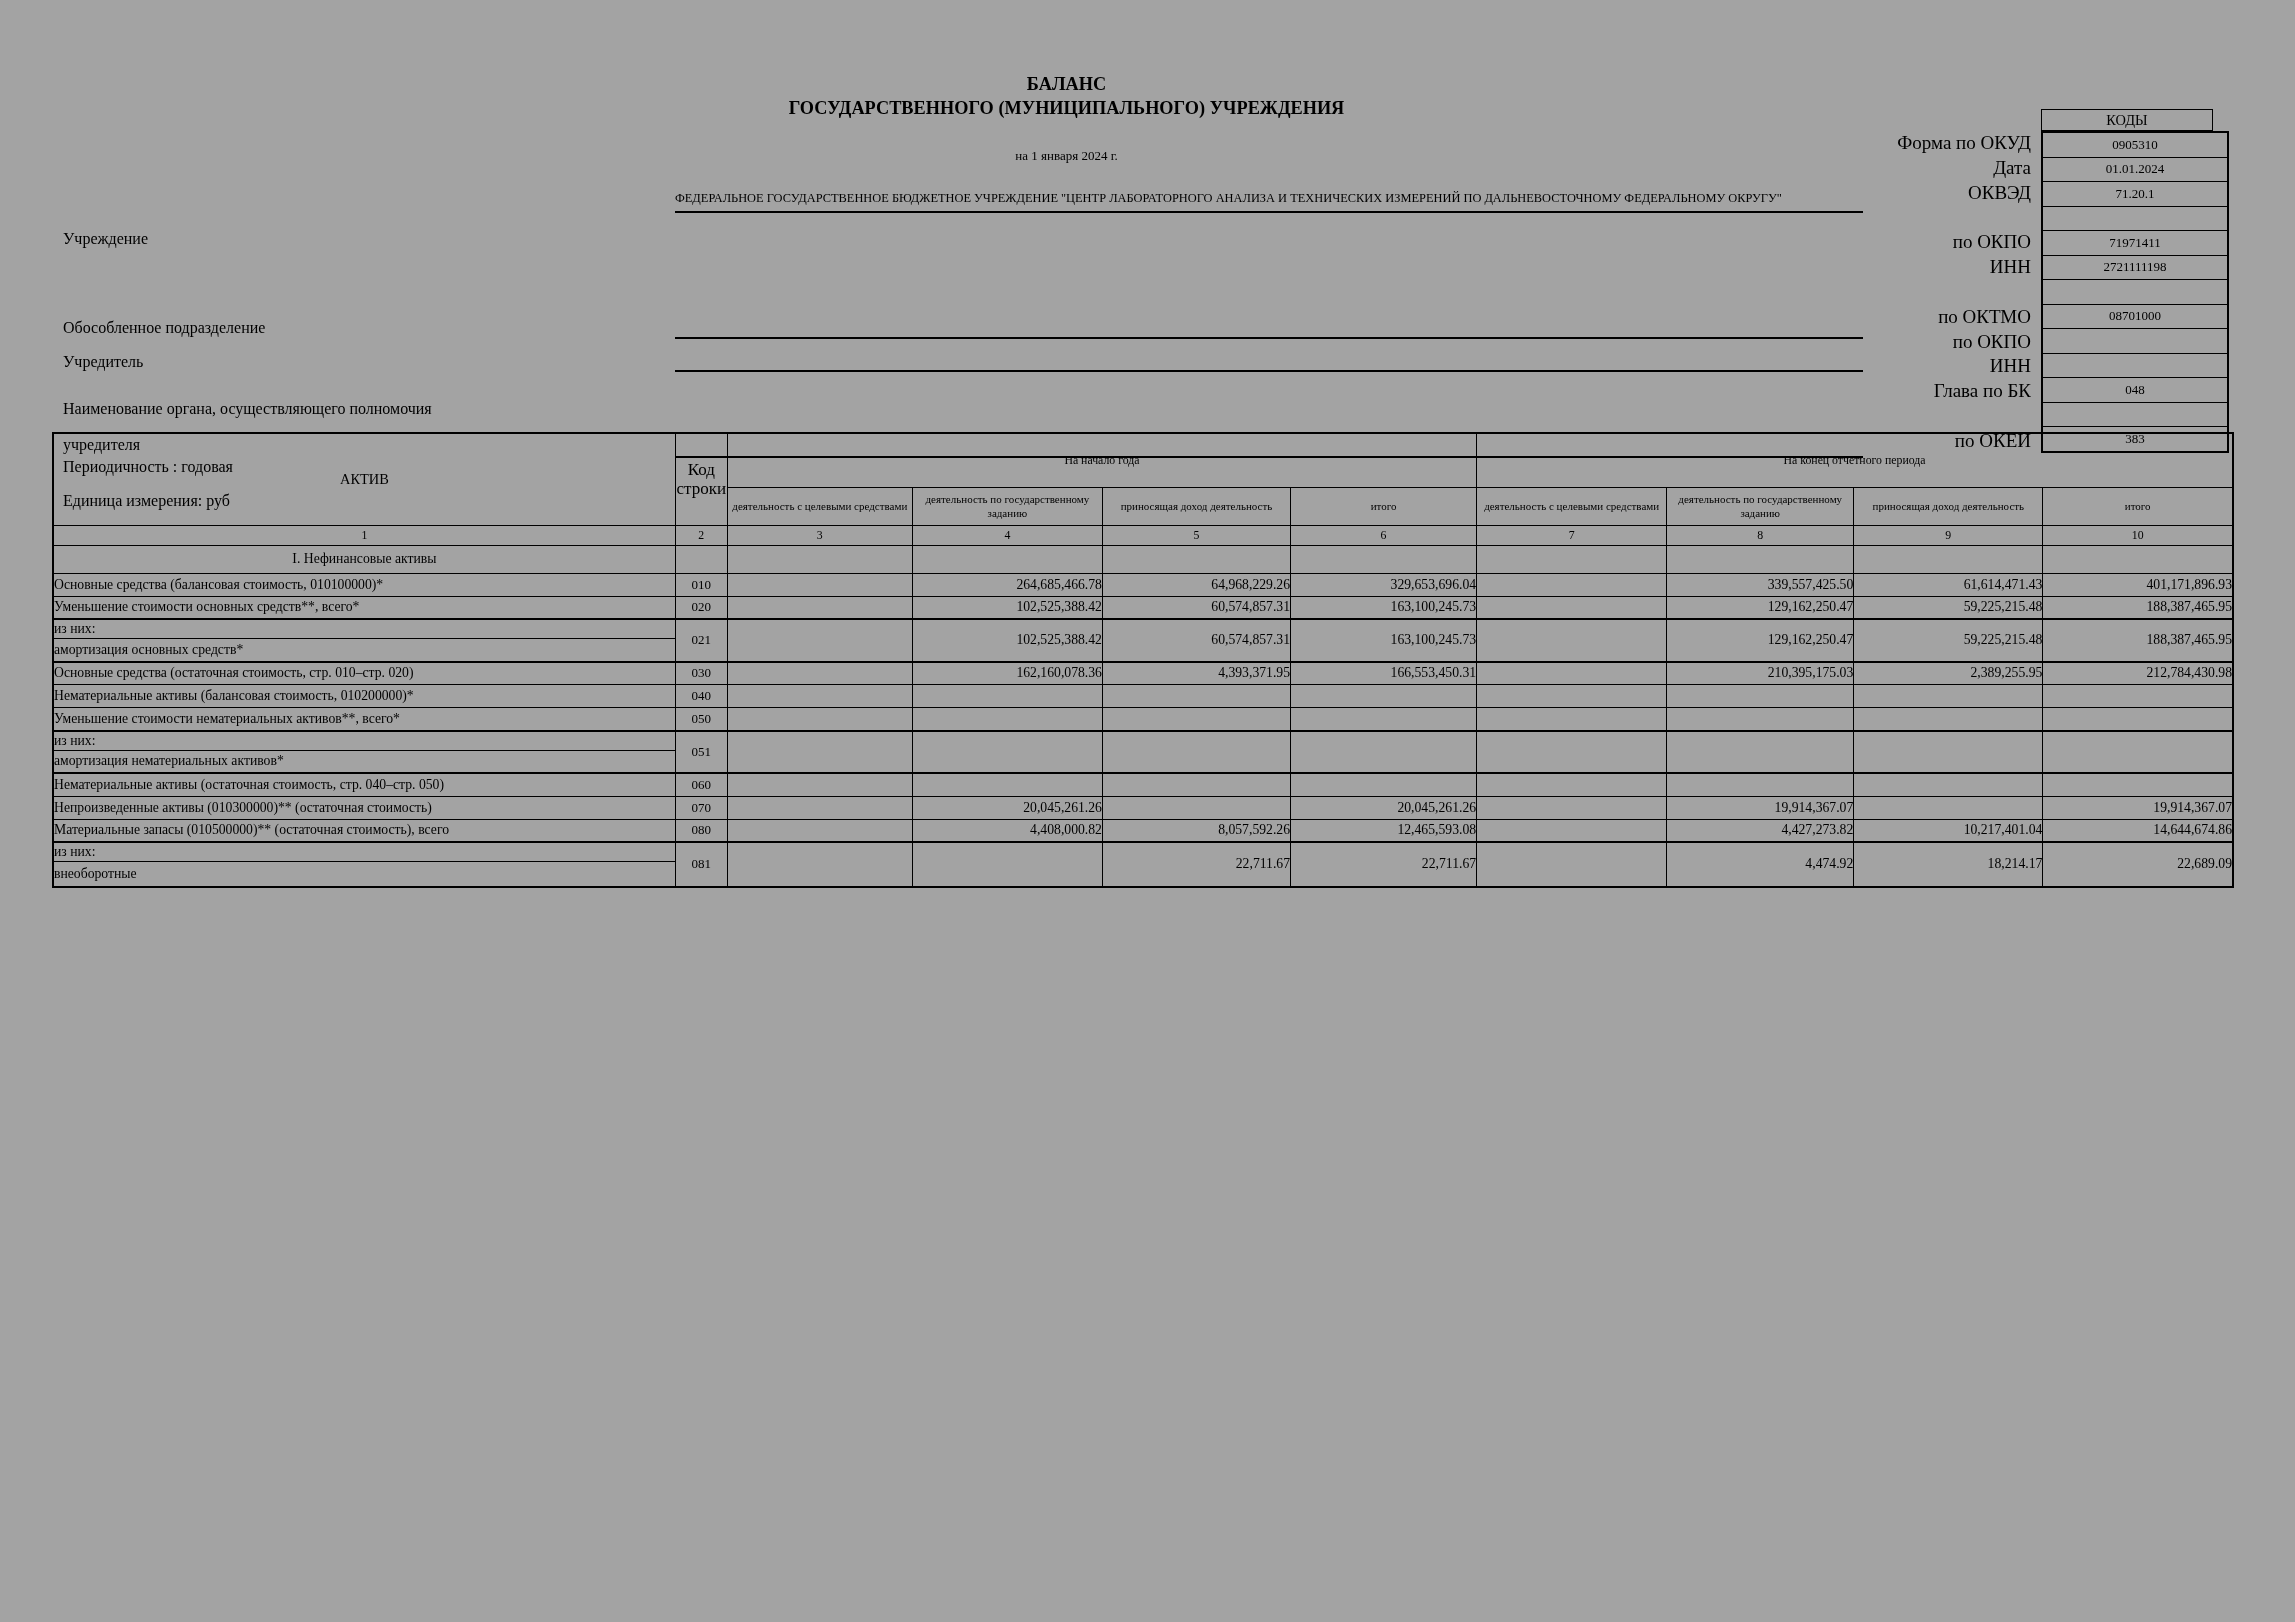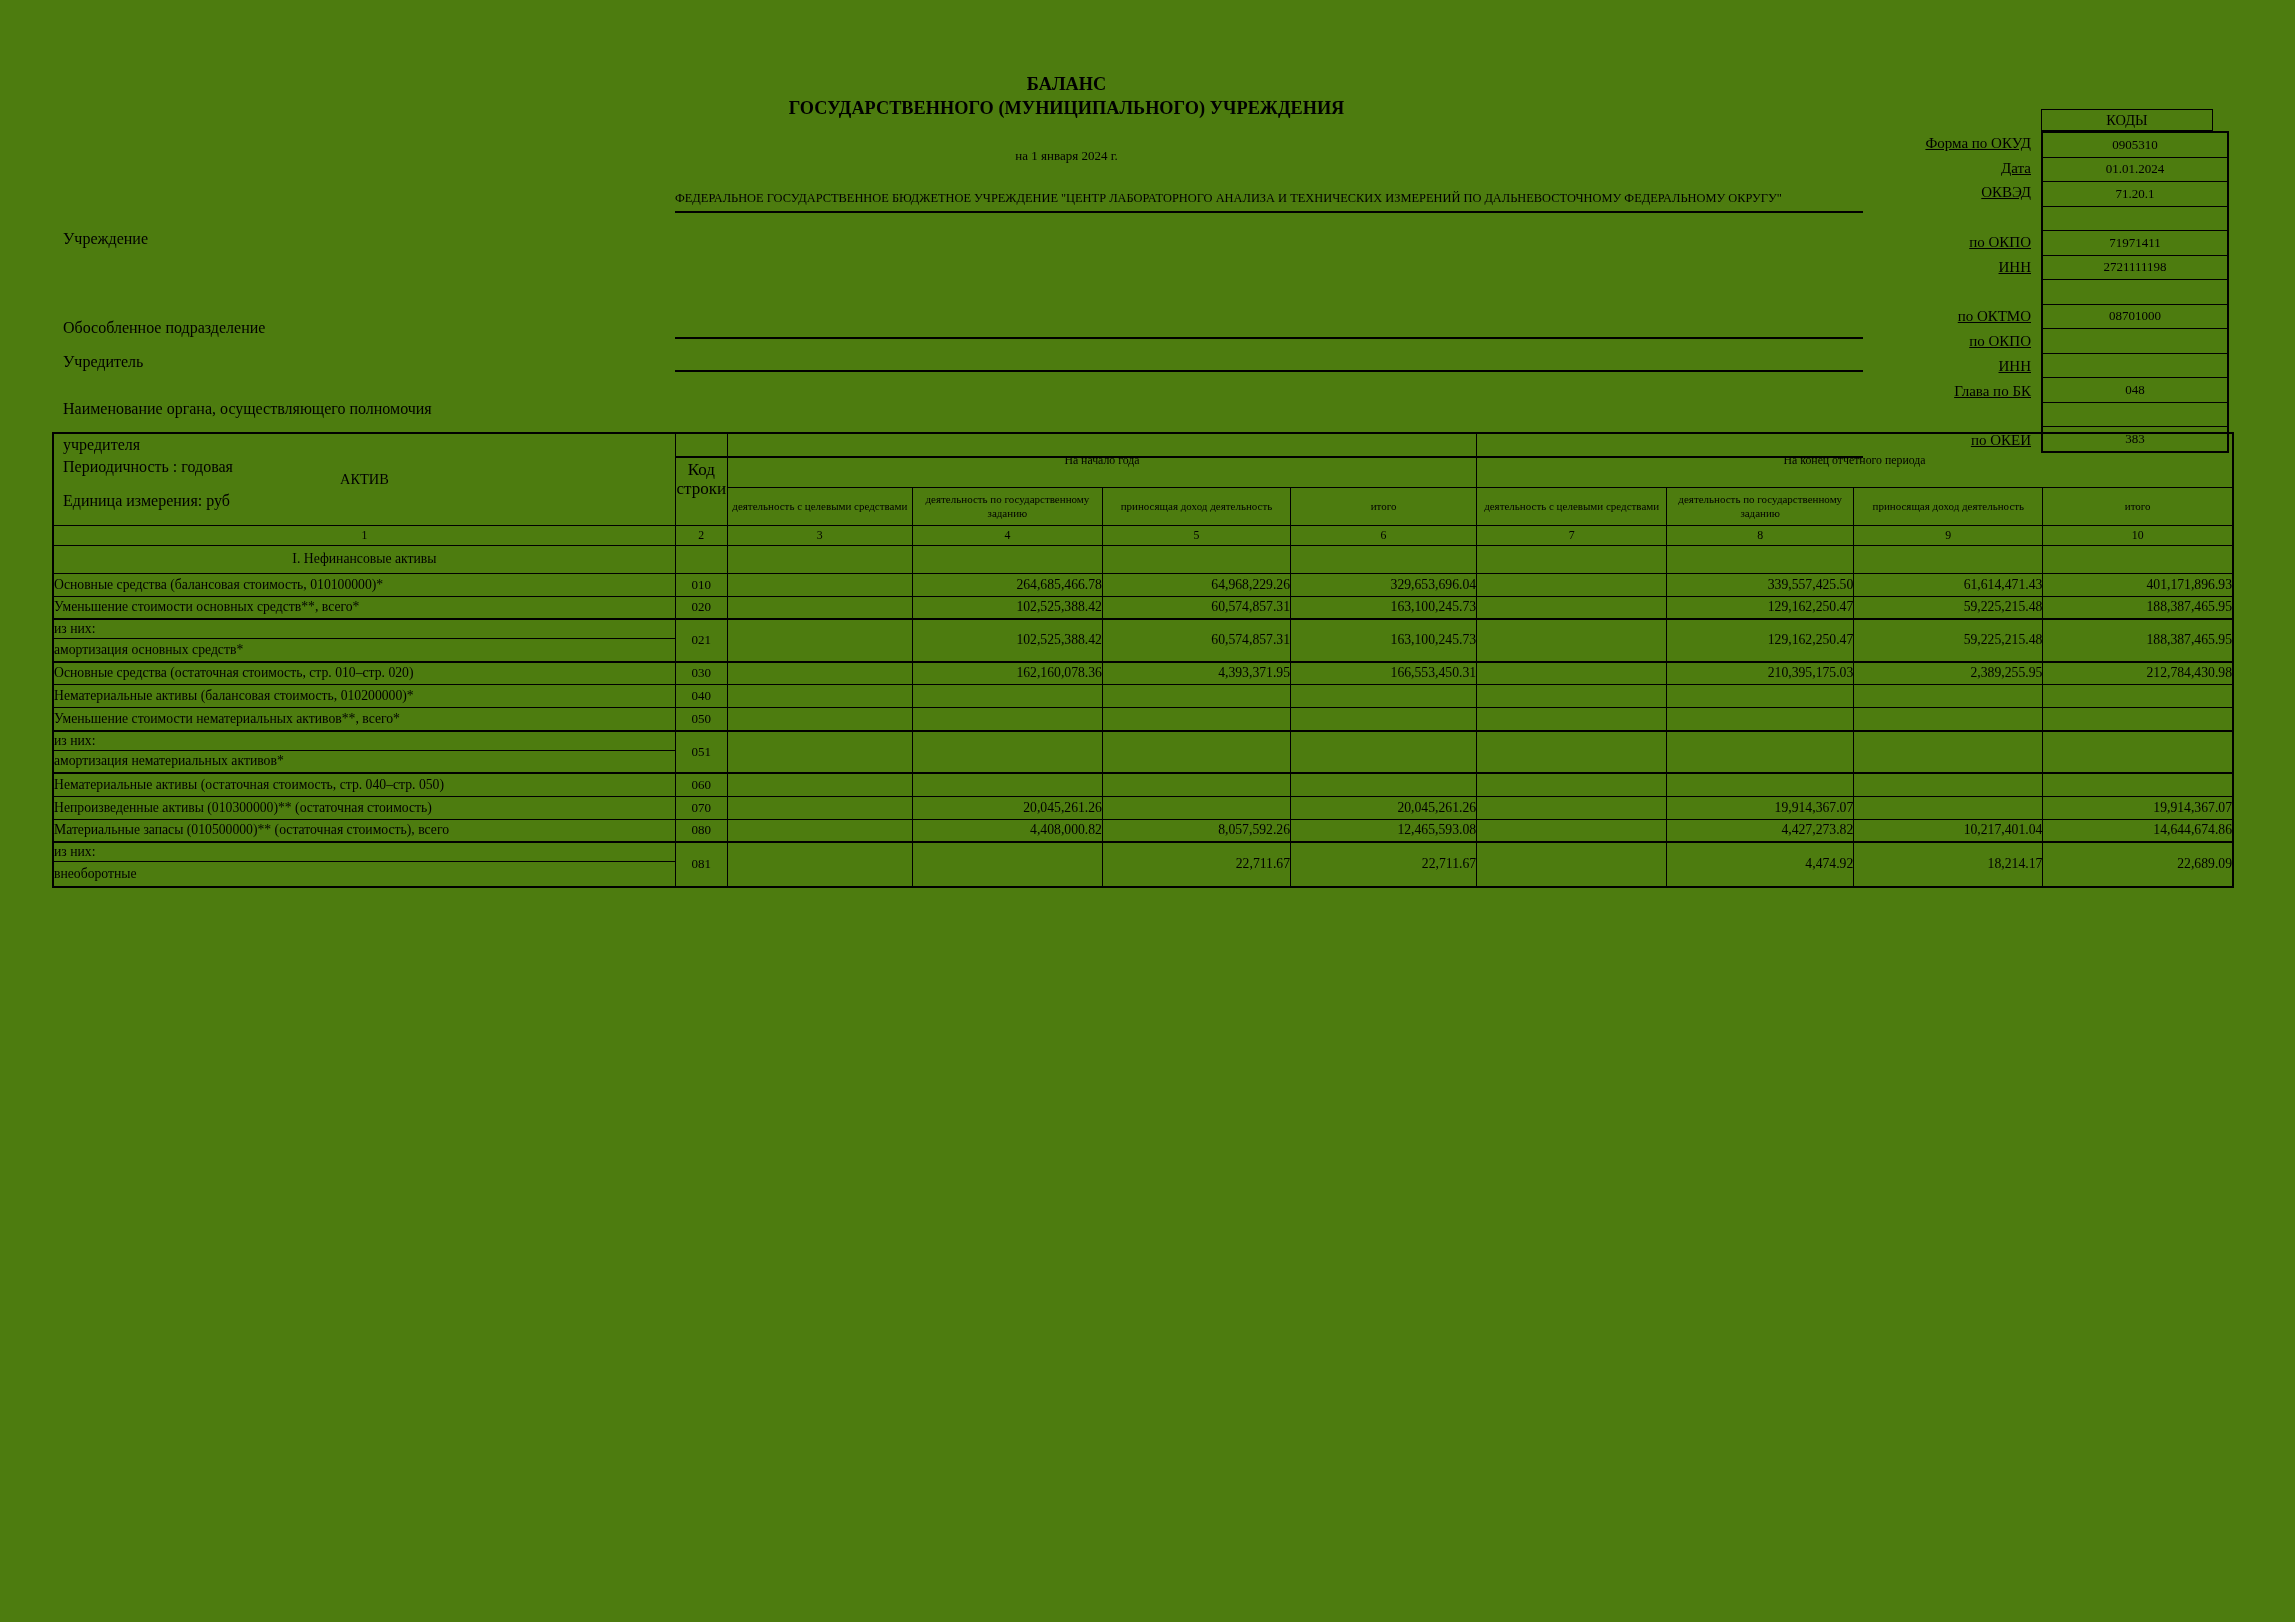--- a/index.html
+++ b/index.html
@@ -1,16 +1,16 @@
 <!DOCTYPE html>
 <html style="font-size:10.5px"><head>
 <meta charset="utf-8">
 <style>
   html,body{margin:0;padding:0;background:#888;}
-  .page{position:relative;width:2295px;height:1623px;background:#4d7c0f;color:#000;
+  .page{position:relative;width:2295px;height:1623px;background:#a3a3a3;color:#000;
         font-family:"Liberation Serif","DejaVu Serif",serif;overflow:hidden;}
 
   
   .title-block{position:absolute;left:52px;top:73px;width:2029px;text-align:center;}
   .title-line{font-weight:bold;font-size:18.3px;line-height:23.6px;}
   .date-line{font-size:13px;margin-top:28px;}
 
   
   .fld{position:absolute;font-size:16px;white-space:nowrap;}
   .inst-value{position:absolute;left:675px;top:191px;width:1188px;font-size:12.4px;line-height:15px;
@@ -19,21 +19,21 @@
 
   
   .codes-header{position:absolute;left:2041px;top:109px;width:172px;height:22px;border:1.3px solid #000;
                 box-sizing:border-box;display:flex;align-items:center;justify-content:center;font-size:14.4px;}
   .codes-box{position:absolute;left:2041px;top:131px;width:188px;height:322px;border:2px solid #000;
              box-sizing:border-box;display:flex;flex-direction:column;}
   .codes-value{flex:1;border-top:1.3px solid #000;display:flex;align-items:center;justify-content:center;
                font-size:13px;}
   .codes-value:first-child{border-top:none;}
   .codes-labels{position:absolute;left:1701px;top:131px;width:330px;height:322px;display:flex;flex-direction:column;}
-  .codes-label{flex:1;display:flex;align-items:center;justify-content:flex-end;font-size:15px;white-space:nowrap;text-decoration:underline;}
+  .codes-label{flex:1;display:flex;align-items:center;justify-content:flex-end;font-size:19px;white-space:nowrap;}
 
   
   table.bal{position:absolute;left:52px;top:432px;width:2182px;border-collapse:collapse;table-layout:fixed;
             border:2.6px solid #000;}
   table.bal th, table.bal td{border:1.3px solid #000;padding:0;box-sizing:border-box;overflow:hidden;
             font-weight:normal;vertical-align:middle;}
   th.akt{font-size:14.4px;}
   th.kod{font-size:17px;line-height:19px;padding:0 3.9px;}
   th.gh{font-size:11.8px;height:54px;border-bottom:2px solid #000;}
   th.sh{font-size:11px;line-height:14.4px;height:38px;padding:0 2px;}

